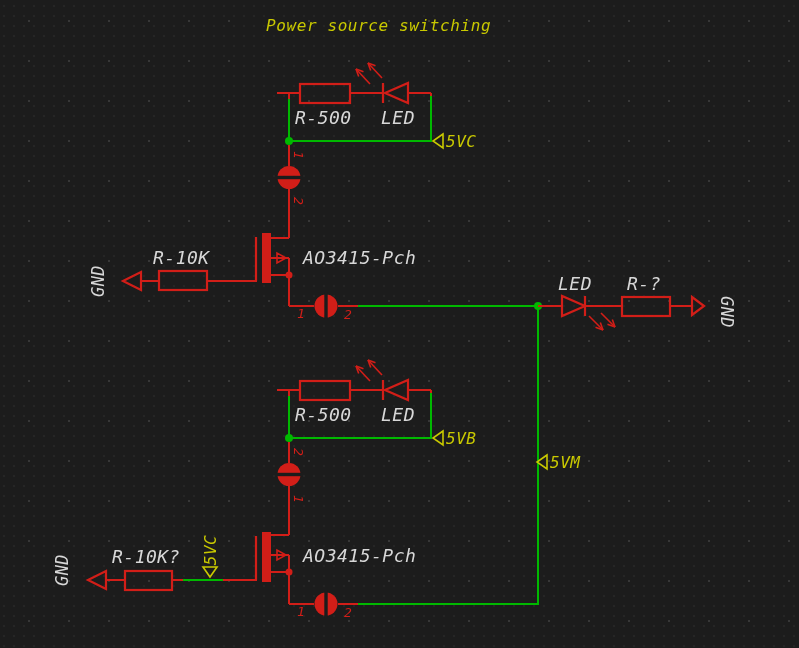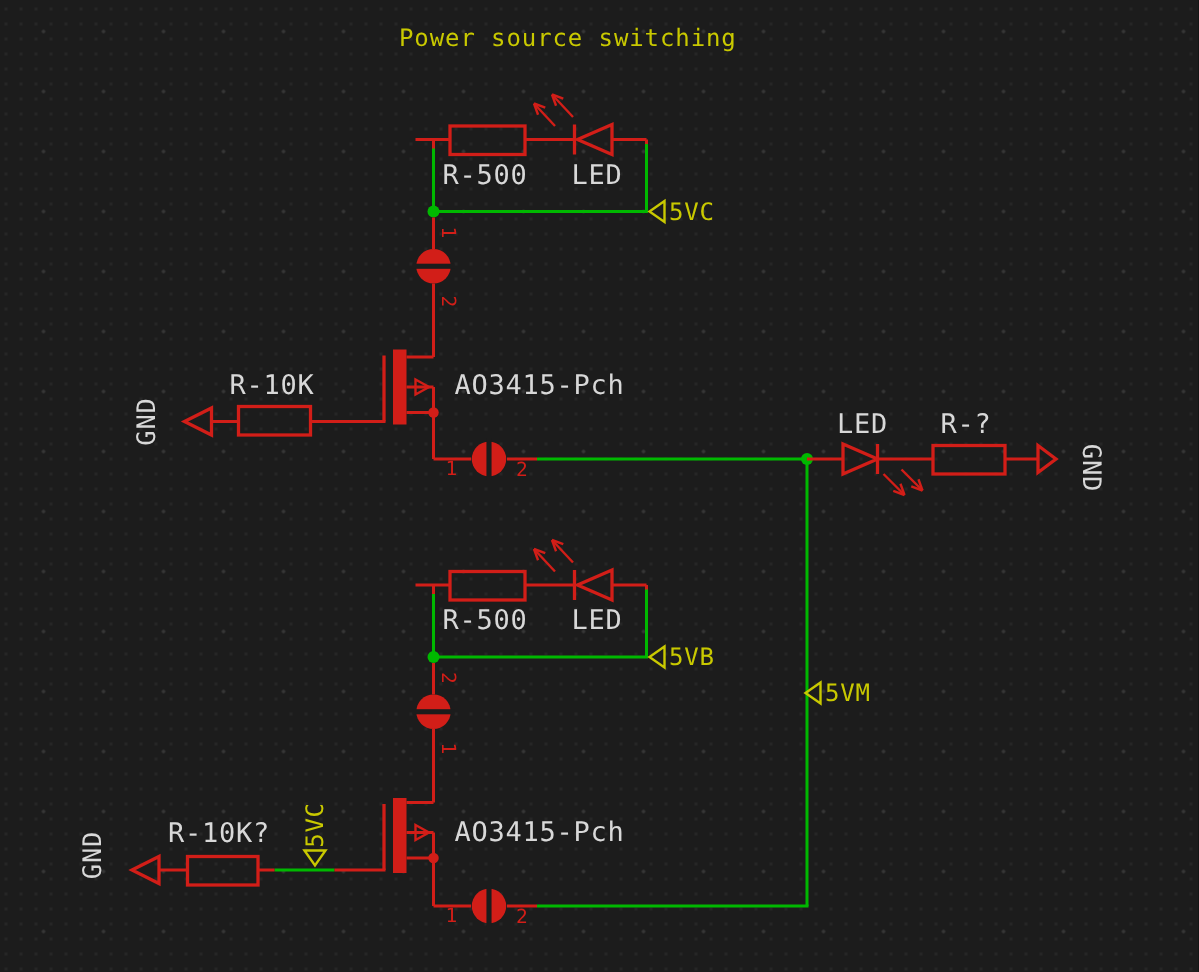--- a/index.html
+++ b/index.html
@@ -13,20 +13,21 @@
   .canvas{
     position:relative;
     width:799px;height:648px;
     background-color:var(--background);
     background-image:
       radial-gradient(circle,#373737 1px,transparent 1.2px),
       radial-gradient(circle,#262626 1px,transparent 1.1px);
     background-size:40px 40px,10px 10px;
     background-position:9px 1px,-1px 1px;
     overflow:hidden;
+    font-style:italic;
   }
   svg{position:absolute;left:0;top:0;}
   .wire-g{stroke:var(--wire-green);stroke-width:2;fill:none;}
   .wire-r{stroke:var(--symbol-red);stroke-width:2;fill:none;}
   .sym{stroke:var(--symbol-red);stroke-width:2.2;fill:none;}
   .sym-thin{stroke:var(--symbol-red);stroke-width:1.6;fill:none;}
   .sym-fill{fill:var(--symbol-red);stroke:none;}
   .gap{fill:var(--background);stroke:none;}
   .dot-g{fill:var(--wire-green);stroke:none;}
   .dot-r{fill:var(--symbol-red);stroke:none;}

